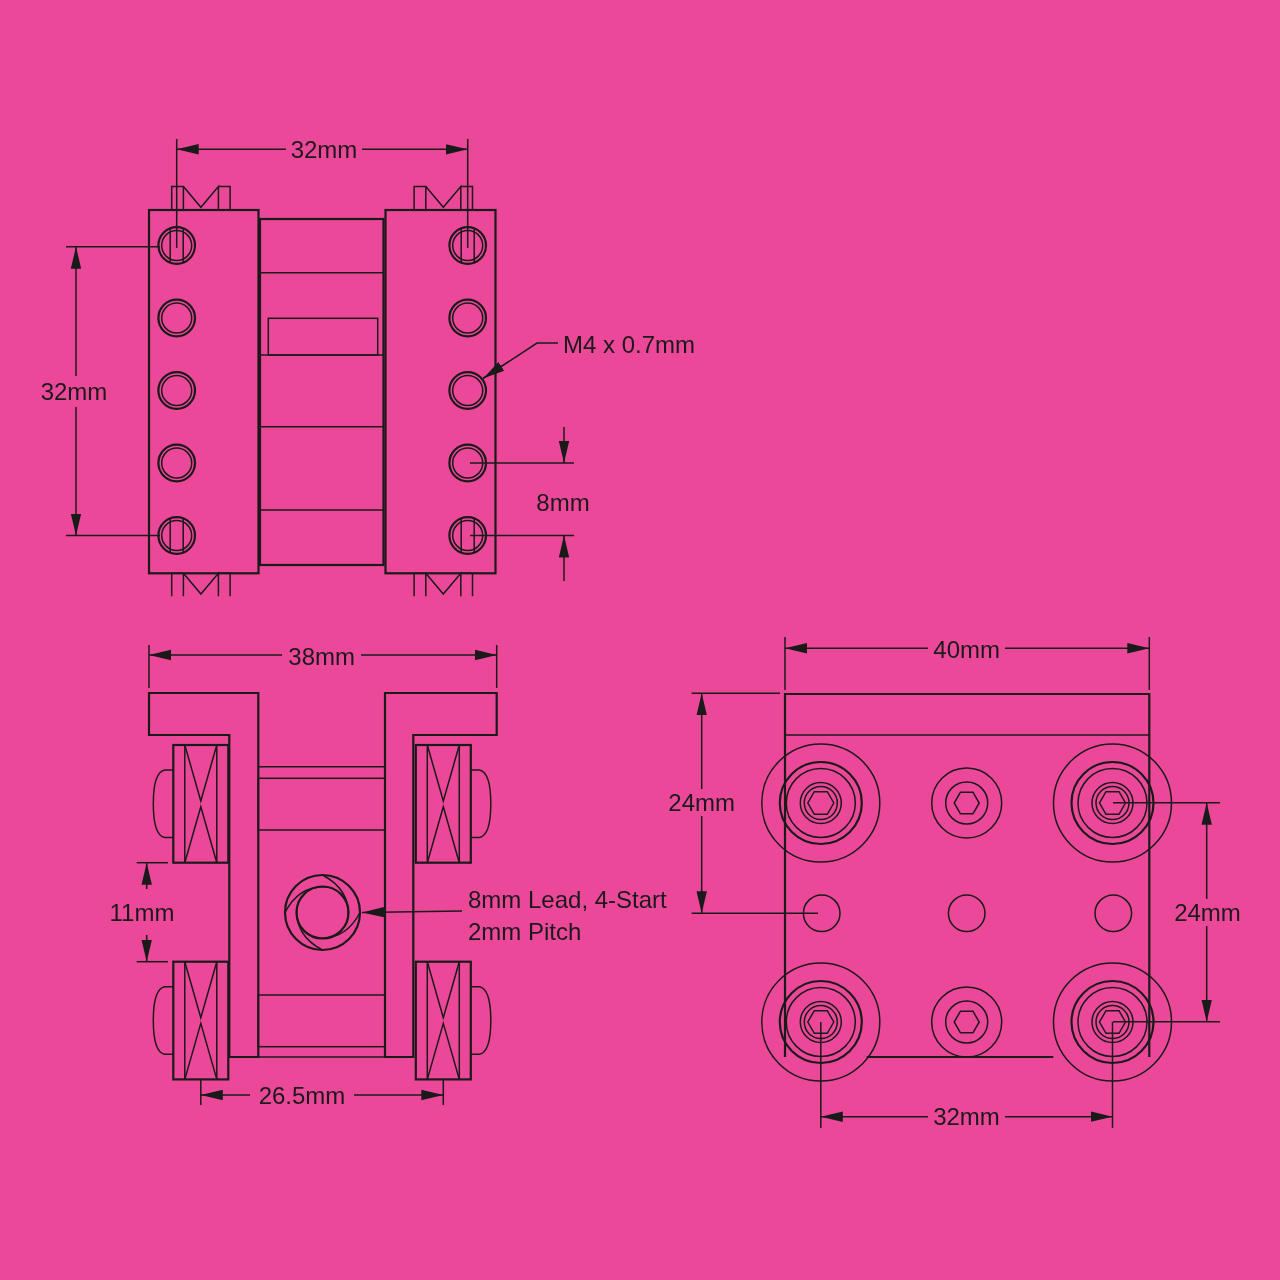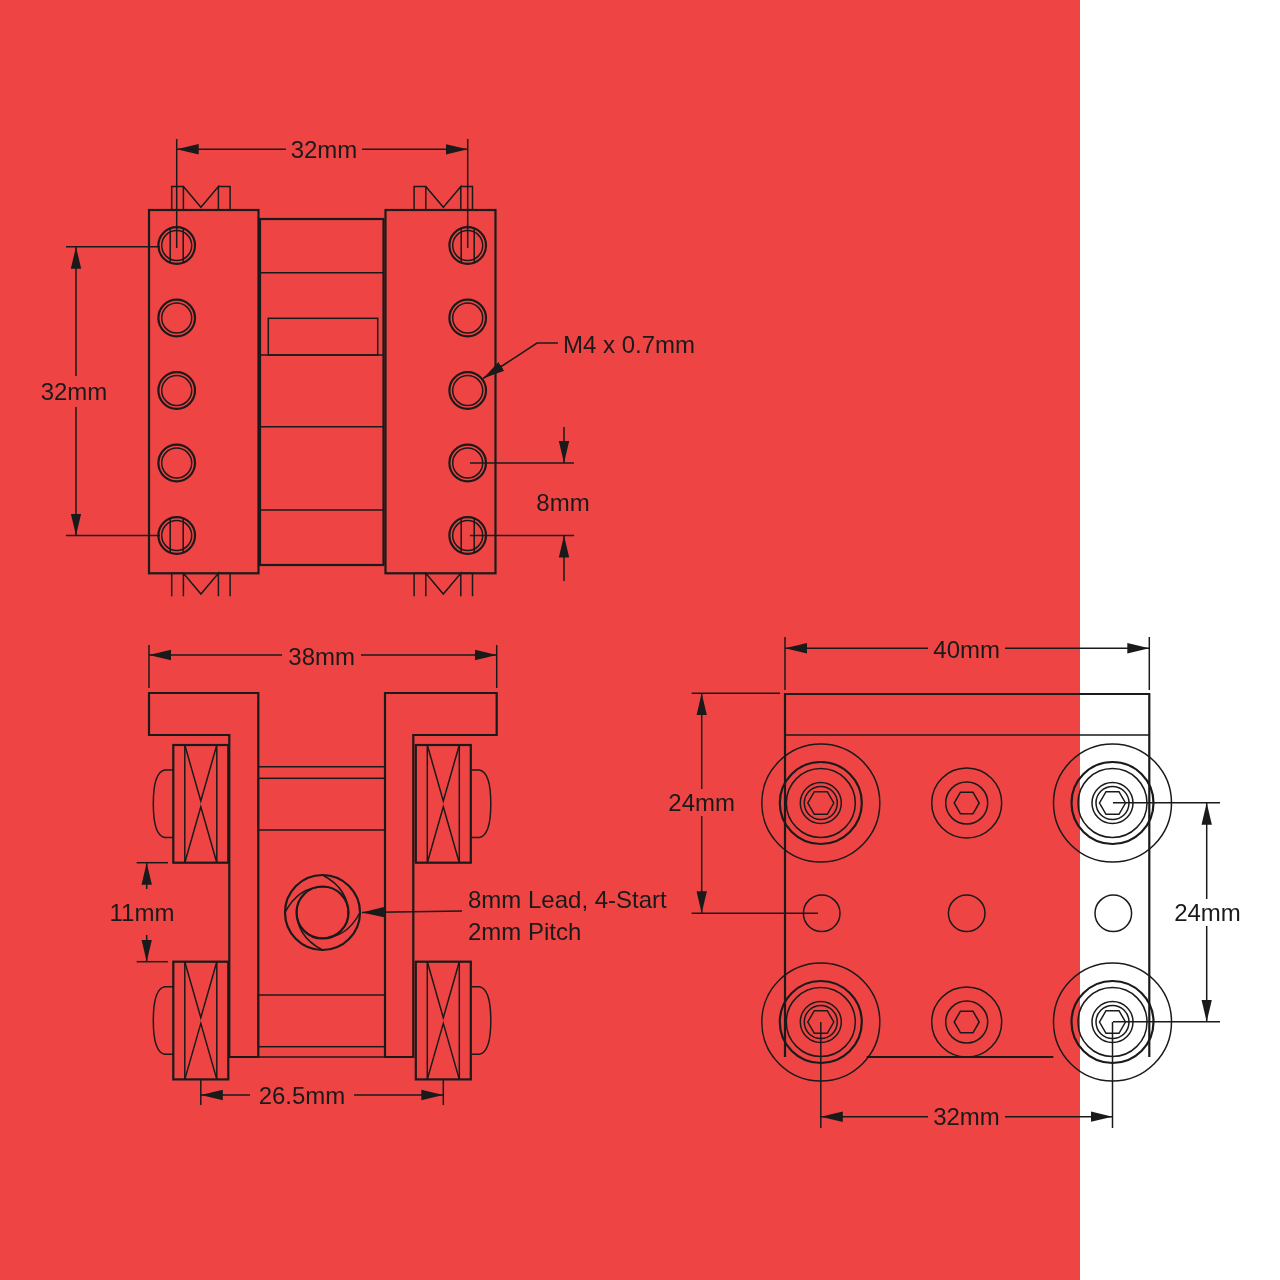--- a/index.html
+++ b/index.html
@@ -1,16 +1,16 @@
 <!DOCTYPE html>
 <html><head>
 <meta charset="utf-8">
 <style>
   html,body { margin:0; padding:0; background:#ffffff; }
-  .page { width:1080px; height:1280px; background:#ef4444; position:relative; }
+  .page { width:1280px; height:1280px; background:#ec4899; position:relative; }
   svg { display:block; }
   text {
     font-family:"Liberation Sans","DejaVu Sans",sans-serif;
     font-size:24px;
     fill:#1a1a1a;
   }
   .dim { text-anchor:middle; }
   .callout { text-anchor:start; }
   .edge   { fill:none; stroke:#1a1a1a; stroke-width:2.2; }
   .edge-t { fill:none; stroke:#1a1a1a; stroke-width:1.5; }

